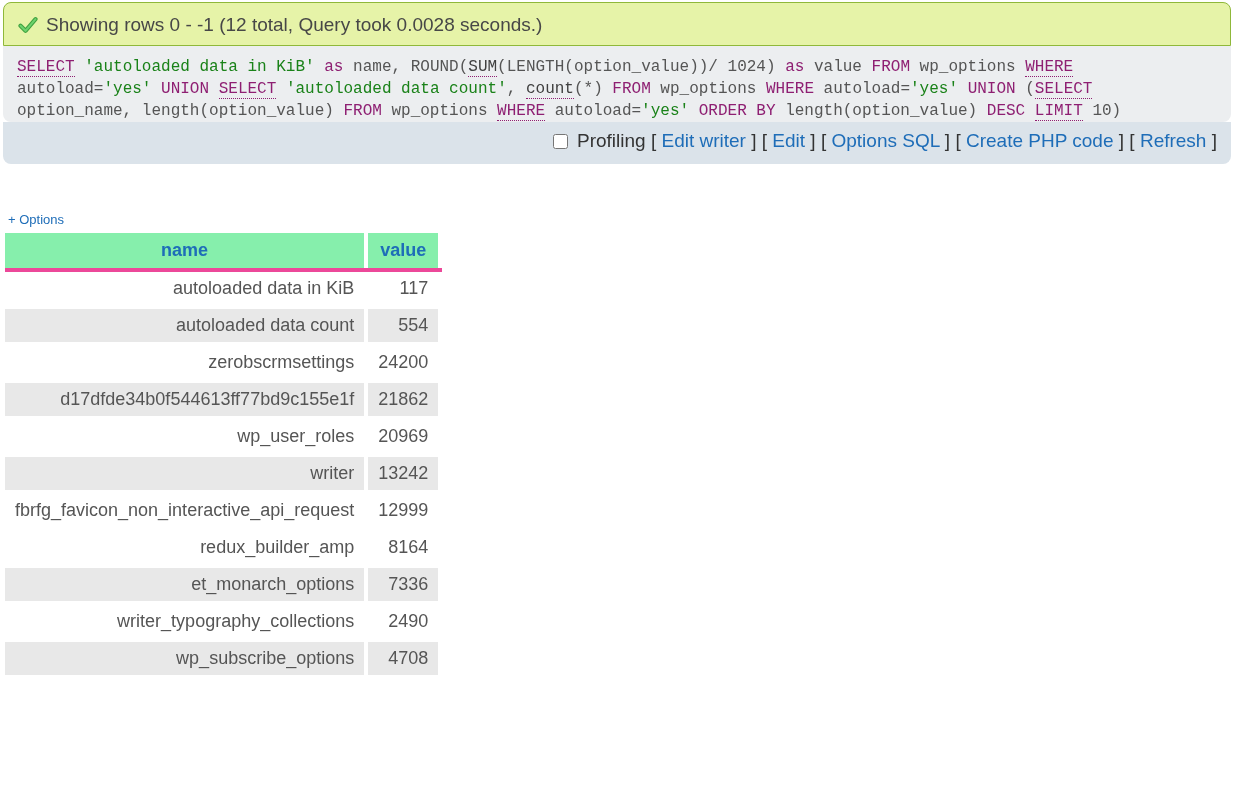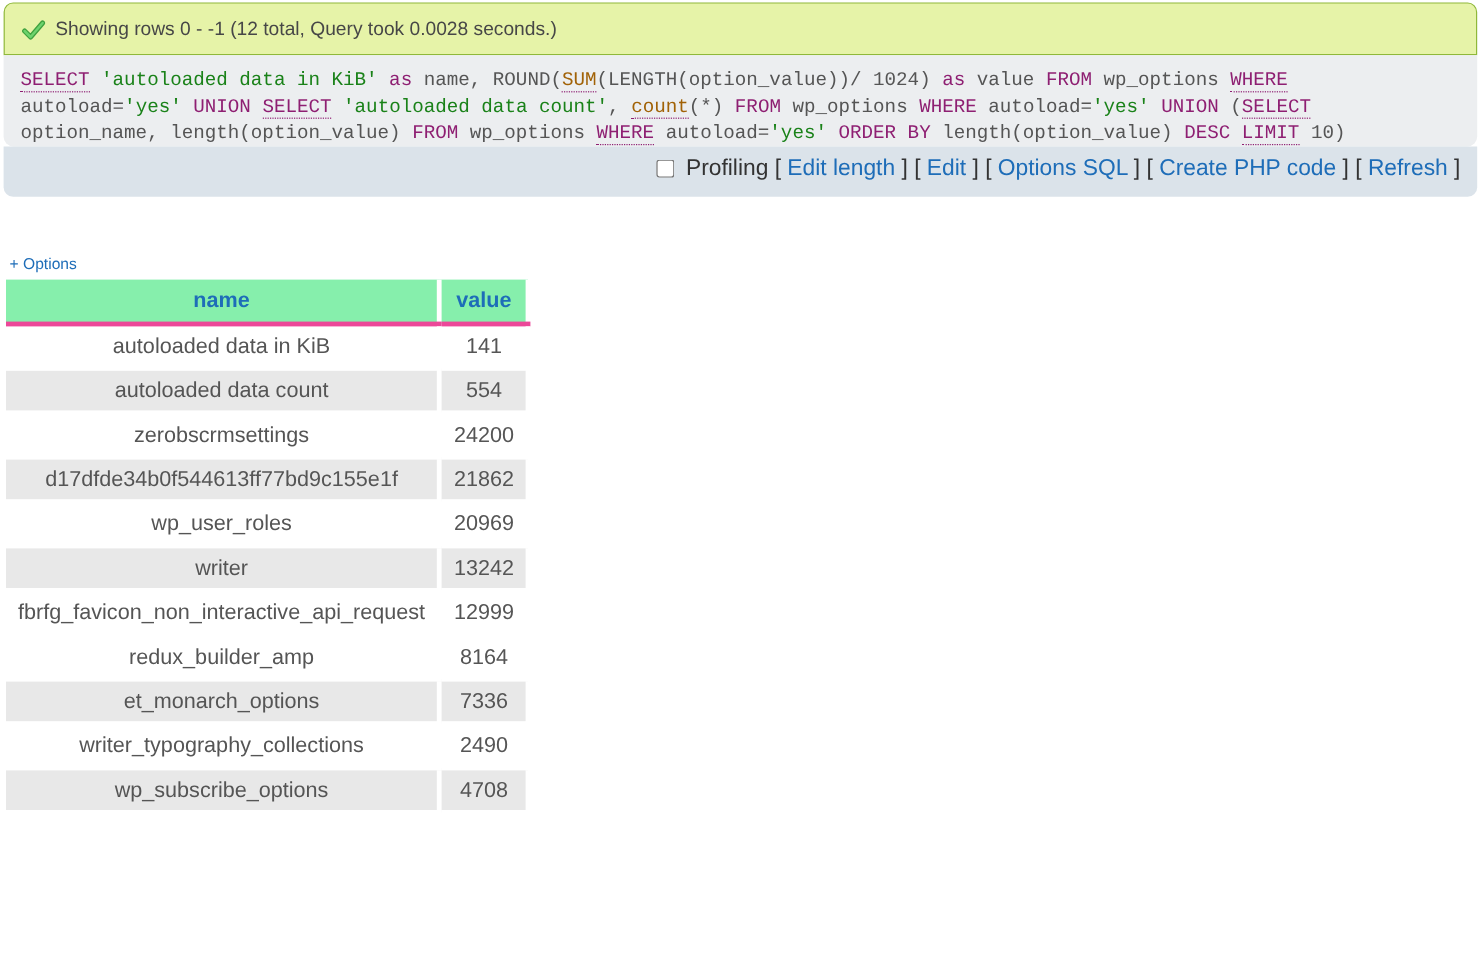--- a/index.html
+++ b/index.html
@@ -30,21 +30,21 @@
     align-items: center;
     gap: 8px;
   }
   .tick {
     width: 20px;
     height: 20px;
     flex: 0 0 auto;
     display: inline-block;
   }
   .notice-text {
-    font-size: 16px;
+    font-size: 19px;
     color: #474747;
     line-height: 24px;
   }
 
   
   .sqlbox {
     margin: 0 3px;
     background: #eceef0;
     border-radius: 0 0 8px 8px;
     padding: 10px 14px 0 14px;
@@ -56,21 +56,21 @@
     line-height: 22px;
     white-space: pre-wrap;
     word-wrap: break-word;
     color: #555;
     margin: 0;
     padding: 0;
   }
   .sql .kw   { color: #8e1f72; }    
   .sql .kwu  { color: #8e1f72; border-bottom: 1px dotted #8e1f72; }
   .sql .str  { color: #1a8219; }    
-  .sql .func { color: #a16207; border-bottom: 1px dotted #8e1f72; }
+  .sql .func { color: #404040; border-bottom: 1px dotted #8e1f72; }
 
   
   .actionbar {
     text-align: right;
     margin: 0 3px;
     background: #dbe3ea;
     border-radius: 0 0 8px 8px;
     padding: 8px 14px 12px 14px;
     font-size: 19px;
     color: #333;
@@ -112,21 +112,21 @@
     color: #1e6db8;
     text-align: center;
     padding: 7px 10px 7px 10px;
     border-right: 4px solid #fff;
     border-bottom: 4px solid #ec4899;
   }
   .results td {
     padding: 6px 10px 6px 10px;
     border-right: 4px solid #fff;
     border-bottom: 4px solid #fff;
-    text-align: center;
+    text-align: right;
   }
   .results tr.odd td  { background: #ffffff; }
   .results tr.even td { background: #e8e8e8; }
 </style>
 </head>
 <body>
 
 <div class="page">
 
   <div class="notice">
@@ -141,40 +141,40 @@
     </div>
   </div>
 
   <div class="sqlbox">
     <pre class="sql" id="sql-pre"><span class="kwu">SELECT</span><span> </span><span class="str">'autoloaded data in KiB'</span><span> </span><span class="kw">as</span><span> name, ROUND(</span><span class="func">SUM</span><span>(LENGTH(option_value))/ 1024) </span><span class="kw">as</span><span> value </span><span class="kw">FROM</span><span> wp_options </span><span class="kwu">WHERE</span><span> autoload=</span><span class="str">'yes'</span><span> </span><span class="kw">UNION</span><span> </span><span class="kwu">SELECT</span><span> </span><span class="str">'autoloaded data count'</span><span>, </span><span class="func">count</span><span>(*) </span><span class="kw">FROM</span><span> wp_options </span><span class="kw">WHERE</span><span> autoload=</span><span class="str">'yes'</span><span> </span><span class="kw">UNION</span><span> (</span><span class="kwu">SELECT</span><span> option_name, length(option_value) </span><span class="kw">FROM</span><span> wp_options </span><span class="kwu">WHERE</span><span> autoload=</span><span class="str">'yes'</span><span> </span><span class="kw">ORDER BY</span><span> length(option_value) </span><span class="kw">DESC</span><span> </span><span class="kwu">LIMIT</span><span> 10)</span></pre>
   </div>
 
   <div class="actionbar">
     <input type="checkbox" class="pchk" style="">
     <span class="plain">Profiling</span>
-    <span class="plain"> [ </span><a href="#">Edit length</a><span class="plain"> ]</span>
+    <span class="plain"> [ </span><a href="#">Edit writer</a><span class="plain"> ]</span>
     <span class="plain"> [ </span><a href="#">Edit</a><span class="plain"> ]</span>
     <span class="plain"> [ </span><a href="#">Options SQL</a><span class="plain"> ]</span>
     <span class="plain"> [ </span><a href="#">Create PHP code</a><span class="plain"> ]</span>
     <span class="plain"> [ </span><a href="#">Refresh</a><span class="plain"> ]</span>
   </div>
 
   <a class="options-link">+ Options</a>
 
   <table class="results">
     <thead>
       <tr>
         <th>name</th>
         <th>value</th>
       </tr>
     </thead>
     <tbody id="results-body">
         <tr class="odd">
           <td>autoloaded data in KiB</td>
-          <td>141</td>
+          <td>117</td>
         </tr>
         <tr class="even">
           <td>autoloaded data count</td>
           <td>554</td>
         </tr>
         <tr class="odd">
           <td>zerobscrmsettings</td>
           <td>24200</td>
         </tr>
         <tr class="even">

